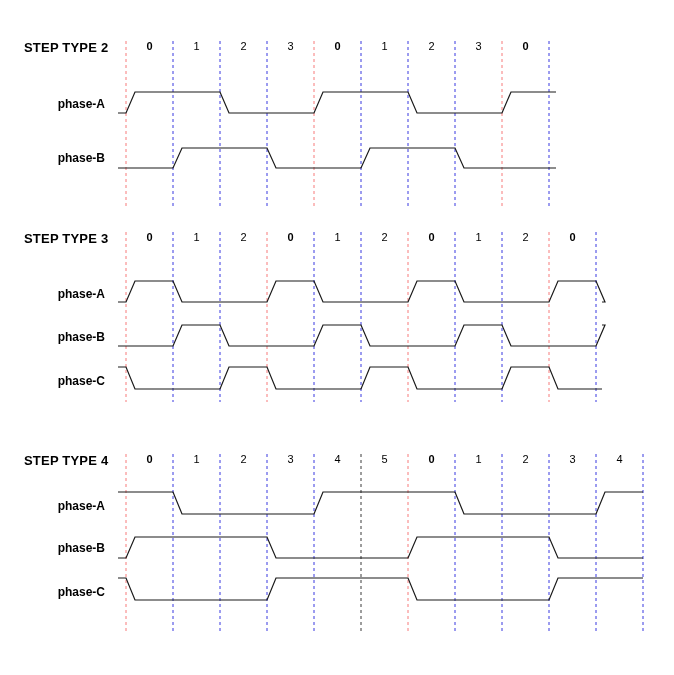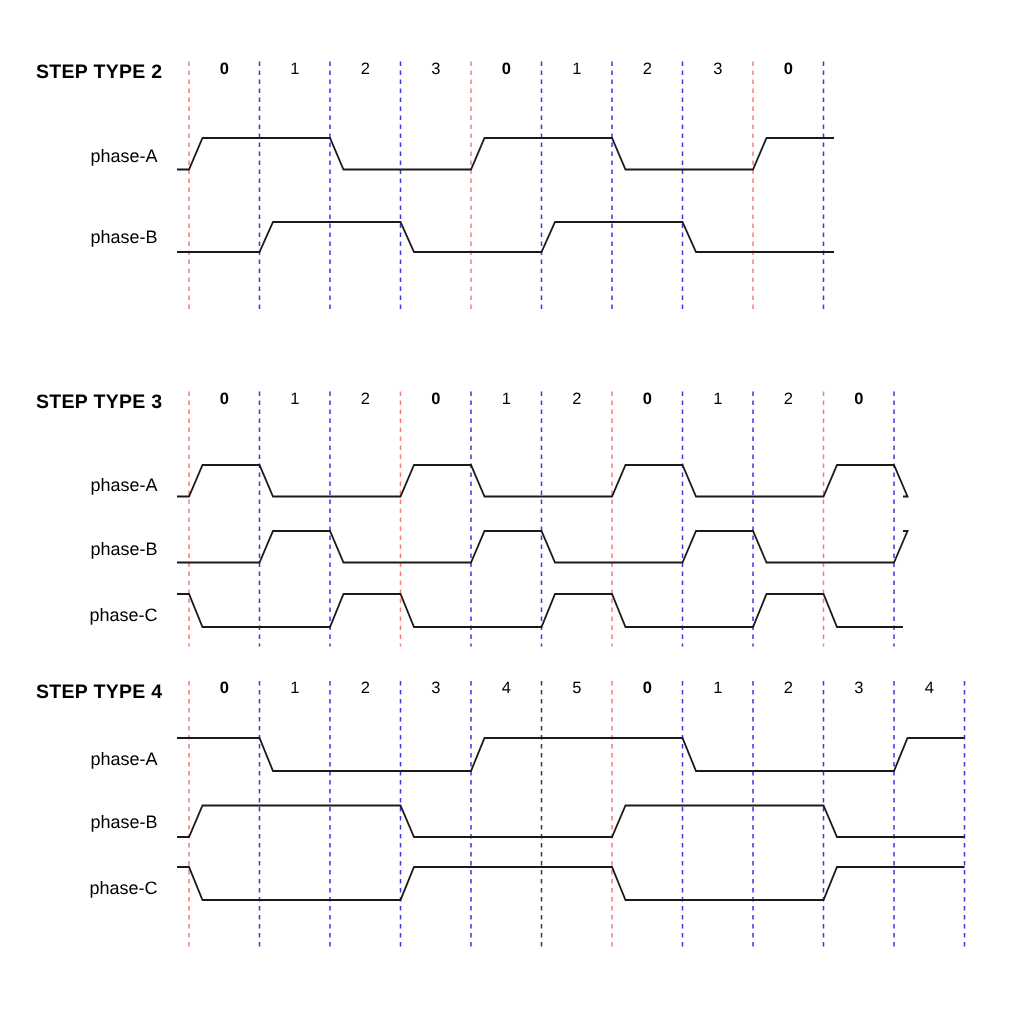--- a/index.html
+++ b/index.html
@@ -7,35 +7,35 @@
   body{
     width:674px;height:675px;
     background:#ffffff;
     font-family:"Liberation Sans", sans-serif;
     color:#000000;
     overflow:hidden;
     position:relative;
   }
   .diagram{position:absolute;left:0;width:674px;}
   #diagram-0{top:0;height:200px;margin-top:29px;}
-  #diagram-1{top:225px;height:185px;margin-top:29px;}
+  #diagram-1{top:225px;height:185px;}
   #diagram-2{top:444px;height:205px;}
 
   .title{
     position:absolute;
     font-size:13px;
     font-weight:bold;
     letter-spacing:0.2px;
     white-space:nowrap;
     color:#000;
   }
   .phase-label{
     position:absolute;
     font-size:12px;
-    font-weight:normal;
+    font-weight:bold;
     text-align:right;
     white-space:nowrap;
     color:#000;
   }
   .step-num{
     position:absolute;
     font-size:11px;
     text-align:center;
     white-space:nowrap;
     color:#000;

